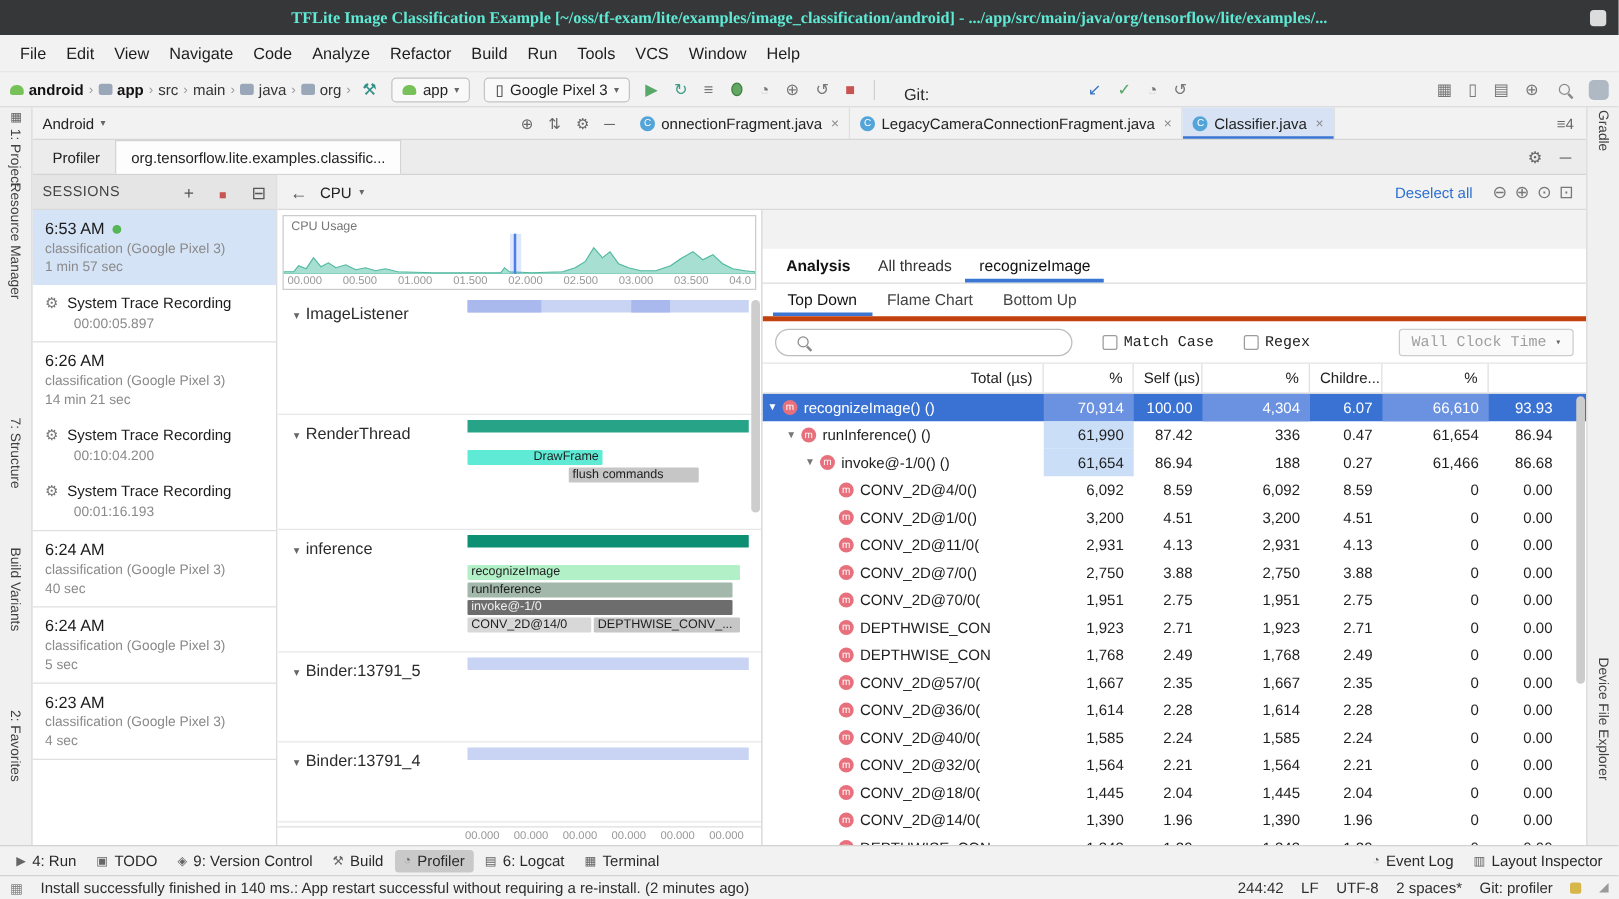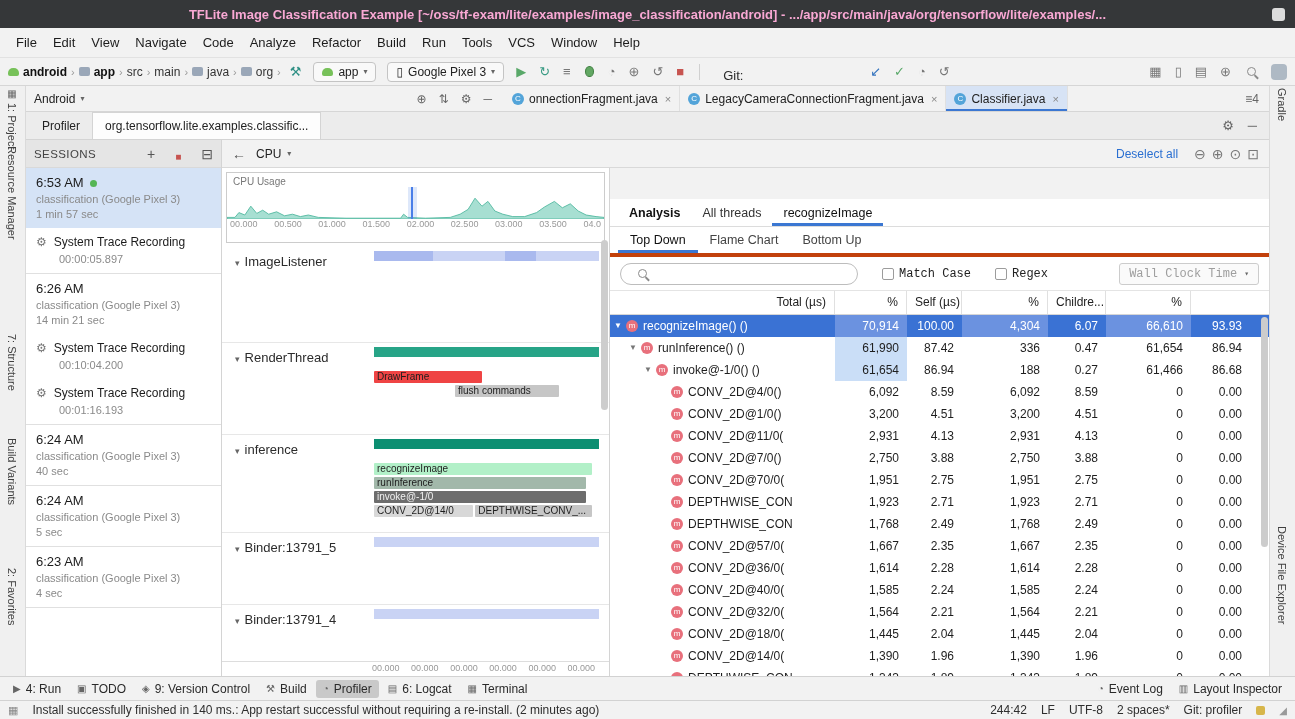--- a/index.html
+++ b/index.html
@@ -1,19 +1,19 @@
 <!DOCTYPE html>
 <html><head>
 <meta charset="utf-8">
 <style>
   *{box-sizing:border-box;margin:0;padding:0;}
   html,body{width:1295px;height:719px;overflow:hidden;font-family:"Liberation Sans",sans-serif;background:#f2f2f2;}
   
   .titlebar{height:28px;background:#353739;display:flex;align-items:center;justify-content:center;position:relative;}
-  .titlebar .title{color:#f9a8d4;font-weight:bold;font-size:13px;white-space:nowrap;}
+  .titlebar .title{color:#5eead4;font-weight:bold;font-size:13px;white-space:nowrap;font-family:Liberation Serif, serif;}
   .win-ic{position:absolute;right:10px;width:13px;height:13px;background:#dcdcdc;border-radius:3px;}
   
   .menubar{height:30px;display:flex;align-items:center;padding-left:8px;background:#f2f2f2;border-bottom:1px solid #e2e2e2;}
   .mitem{padding:0 8px;font-size:13px;color:#1d1d1d;}
   
   .toolbar{height:28px;display:flex;align-items:center;padding:0 8px;background:#f2f2f2;border-bottom:1px solid #d6d6d6;}
   #breadcrumbs{display:flex;align-items:center;}
   #tbcontrols{display:flex;align-items:center;gap:3px;flex:1;}
   .crumb{display:flex;align-items:center;gap:4px;font-size:12px;color:#333;}
   .crumb.bold .crumb-label{font-weight:bold;color:#111;}
@@ -78,42 +78,42 @@
   .pmain{flex:1;display:flex;flex-direction:column;min-width:0;}
   .ptoolbar{height:28px;display:flex;align-items:center;background:#f2f2f2;border-bottom:1px solid #d9d9d9;padding:0 10px;gap:10px;flex:none;}
   .back{color:#555;font-size:14px;}
   .cpu-sel{font-size:12px;color:#222;display:flex;gap:6px;align-items:center;}
   .pt-sp{flex:1;}
   .deselect{font-size:12px;color:#2a6fd1;}
   .zoom-ic{font-size:14px;color:#787878;margin-left:6px;}
   .psplit{flex:1;display:flex;min-height:0;}
   
   .tlpane{width:388px;background:#fff;position:relative;display:flex;flex-direction:column;border-right:1px solid #d4d4d4;flex:none;}
-  .chartcard{margin:4px;border:1px solid #ccc;background:#fff;position:relative;height:71px;flex:none;}
+  .chartcard{margin:4px;border:1px solid #ccc;background:#fff;position:relative;height:60px;flex:none;}
   .cc-label{font-size:10px;color:#777;padding:3px 0 0 6px;height:14px;}
   .cc-svg{display:block;width:100%;height:32px;}
   .cc-axis{display:flex;justify-content:space-between;font-size:9px;color:#999;padding:0 3px;}
   .sel-band{position:absolute;top:14px;height:32px;width:9px;background:rgba(72,126,229,.18);}
   .sel-line{position:absolute;top:14px;height:32px;width:2px;background:#4a7fe8;}
   #threads{flex:1;overflow:hidden;}
   .trow-t{display:flex;border-bottom:1px solid #e7e7e7;position:relative;}
   .tlabel{width:146px;padding:7px 0 0 10px;font-size:13px;color:#2b2b2b;flex:none;white-space:nowrap;overflow:hidden;}
   .tarrow{color:#666;font-size:9px;margin-right:5px;}
   .ttrack{flex:1;position:relative;margin-right:10px;}
   .strip{position:absolute;top:4px;left:0;right:0;height:10px;}
   .strip-lav{background:#c9d3f4;}
   .strip-teal{background:#27a487;}
   .strip-teal2{background:#0c8f72;}
   .seg{position:absolute;top:0;height:100%;}
   .tev{position:absolute;height:12px;font-size:10px;line-height:12px;padding:0 3px;overflow:hidden;white-space:nowrap;color:#1e1e1e;border-radius:1px;}
   .ev-green{background:#b2f0c8;}
   .ev-sage{background:#a2b8aa;}
   .ev-dark{background:#6d6d6d;color:#f0f0f0;}
   .ev-light{background:#d8d8d8;}
-  .ev-g1{background:#ef4444;}
+  .ev-g1{background:#5eead4;text-align:right;}
   .ev-g2{background:#c6c6c6;}
   .tl-axis{height:15px;border-top:1px solid #ddd;display:flex;justify-content:space-between;padding:1px 14px 0 150px;font-size:9px;color:#999;flex:none;}
   .tl-sb{position:absolute;right:1px;top:72px;width:7px;height:170px;background:#cdcdcd;border-radius:4px;}
   
   .apane{flex:1;background:#fff;display:flex;flex-direction:column;min-width:0;margin-top:31px;}
   .atabs{height:28px;display:flex;align-items:stretch;border-bottom:1px solid #dcdcdc;padding-left:8px;flex:none;}
   .atab{display:flex;align-items:center;padding:0 11px;font-size:12.5px;color:#333;}
   .atab.bold{font-weight:bold;color:#111;}
   .atab.active{box-shadow:inset 0 -3px 0 #3b77d2;color:#111;}
   .subtabs{height:30px;display:flex;align-items:stretch;border-bottom:4px solid #c2410c;padding-left:8px;flex:none;}

